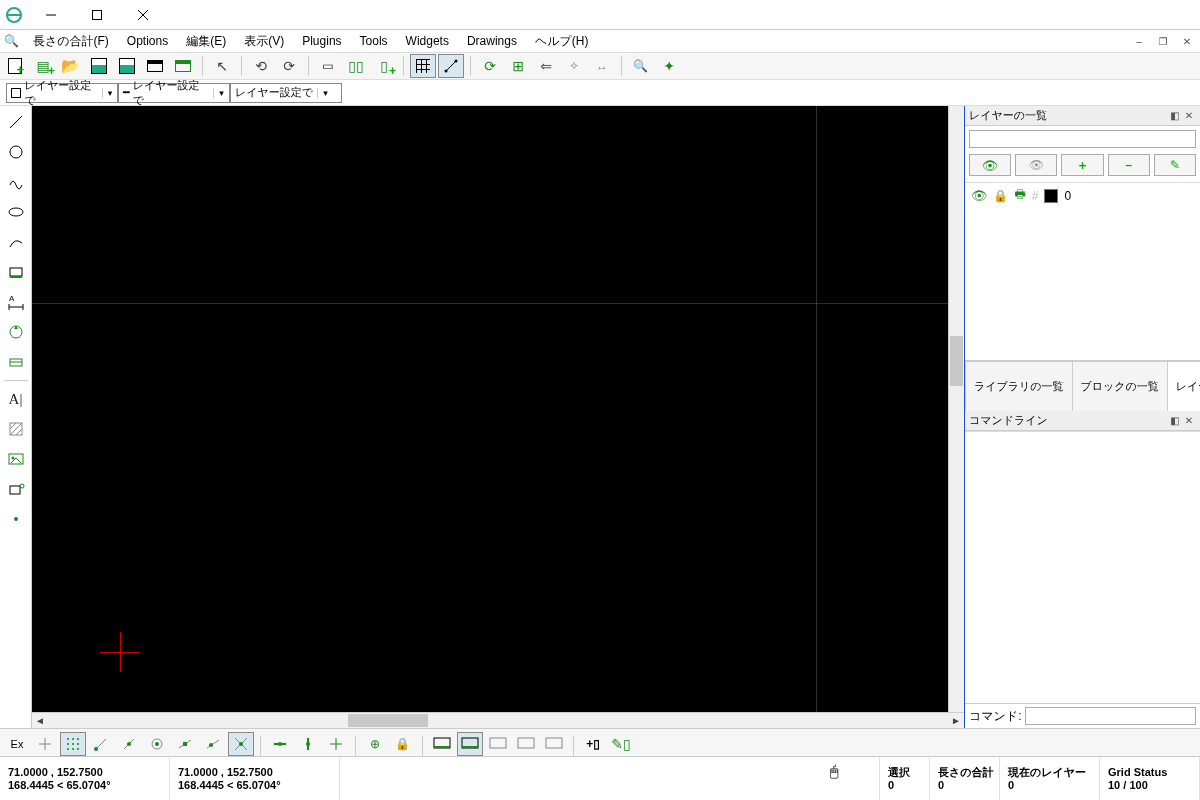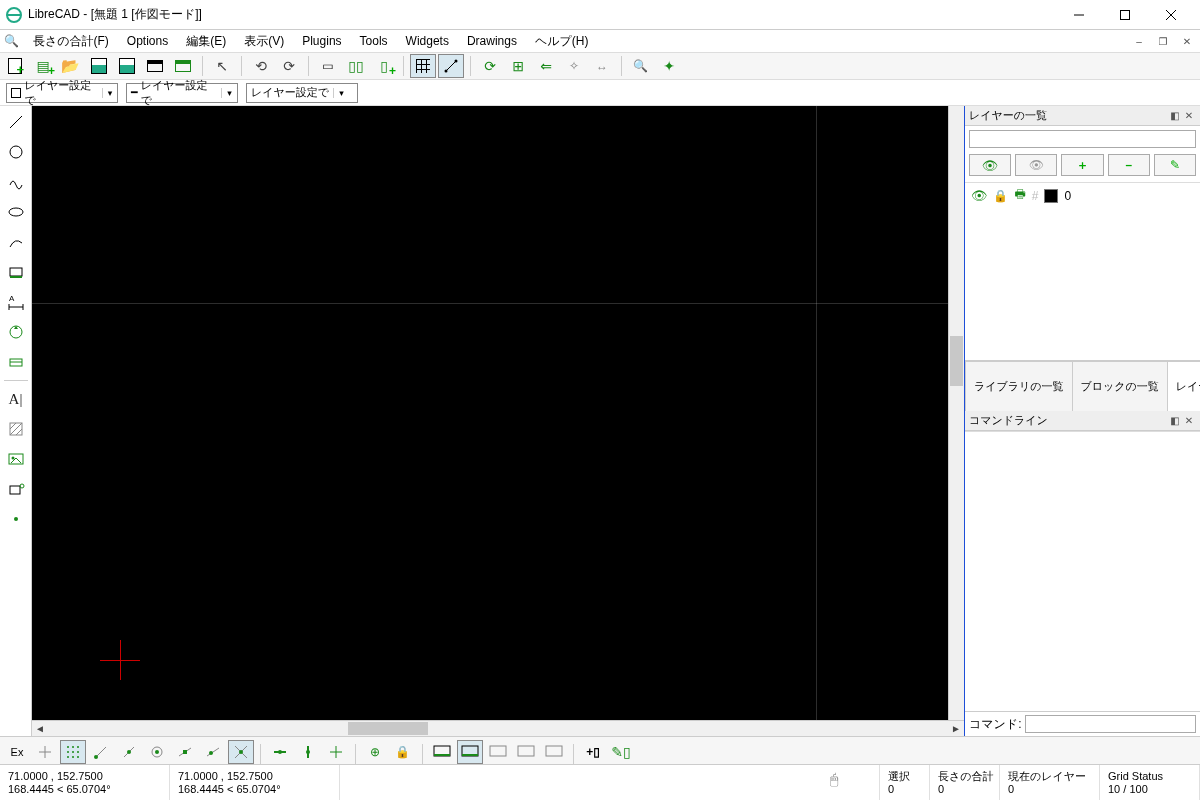--- a/index.html
+++ b/index.html
@@ -30,21 +30,21 @@
   .plus-overlay::after { content:"+"; position:absolute; right:-3px; bottom:-4px; color:#0a0; font-weight:bold; font-size:13px; }
   .ico-save { width:16px; height:16px; border:1.5px solid #000; background:linear-gradient(#fff 40%,#2a8 40%); }
   .ico-print { width:16px; height:12px; border:1.5px solid #000; border-top:4px solid #000; }
   .ico-arrow { font-size:14px; color:#444; }
   .ico-grid { width:14px; height:14px; background:
      repeating-linear-gradient(#000 0 1px, transparent 1px 5px),
      repeating-linear-gradient(90deg,#000 0 1px, transparent 1px 5px); }
   .ico-green { color:#1a8a1a; font-size:14px; }
 
   
-  .combo-row { height: 26px; display:flex; align-items:center; padding:2px 6px; gap:8px; border-bottom:1px solid #ddd; }
+  .combo-row { height: 26px; display:flex; align-items:center; padding:2px 6px; border-bottom:1px solid #ddd; }
   .combo { display:flex; align-items:center; border:1px solid #888; height:20px; font-size:11px; background:#fff; }
   .combo .cbody { padding:0 4px; display:flex; align-items:center; gap:4px; }
   .combo .cdrop { width:16px; display:flex; align-items:center; justify-content:center; border-left:1px solid #ccc; font-size:9px; }
 
   
   .main { flex:1; display:flex; min-height:0; }
   .left-tools { width:32px; border-right:1px solid #ccc; display:flex; flex-direction:column; align-items:center; padding-top:4px; gap:6px; }
   .left-tools .lt { width:24px; height:24px; display:flex; align-items:center; justify-content:center; color:#222; font-size:16px; }
   .left-tools .lt-sep { width:24px; height:1px; background:#ccc; }
   .left-tools .lt.green { color:#1a8a1a; }
@@ -95,33 +95,32 @@
   .cmd-panel { flex:1; display:flex; flex-direction:column; }
   .cmd-log { flex:1; background:#fff; border-top:1px solid #ddd; }
   .cmd-input { display:flex; align-items:center; padding:3px 4px; gap:4px; border-top:1px solid #ccc; }
   .cmd-input input { flex:1; height:18px; border:1px solid #aaa; padding:0 3px; font-size:11px; }
 
   
   .snapbar { height:28px; border-top:1px solid #ccc; display:flex; align-items:flex-end; padding:0 4px; gap:2px; background:#f6f6f6; }
   .snapbar .sep { width:1px; height:20px; background:#ccc; margin:0 4px; }
 
   
-  .statusbar { height:36px; border-top:1px solid #ccc; display:flex; align-items:stretch; font-size:11px; position:relative; }
+  .statusbar { height:44px; border-top:1px solid #ccc; display:flex; align-items:stretch; font-size:11px; position:relative;font-weight:bold; }
   .statusbar .cell { padding:2px 8px; border-right:1px solid #e0e0e0; display:flex; flex-direction:column; justify-content:center; }
   .statusbar .cell .ln { line-height:13px; white-space:nowrap; }
   .lock-icon { position:absolute; left:490px; top:6px; font-size:14px; color:#555; }
 
   svg { display:block; }
 </style>
 </head>
 <body>
 
 <div class="titlebar">
   <div class="app-icon"></div>
-  <div class="title">LibreCAD - [無題 1 [作図モード]]</div>
   <div class="winbtn">
     <svg width="12" height="12">
         <line x1="1" y1="6" x2="11" y2="6" stroke="#000" stroke-width="1"></line>
       </svg>
   </div>
   <div class="winbtn">
     <svg width="12" height="12">
         <rect x="1.5" y="1.5" width="9" height="9" fill="none" stroke="#000" stroke-width="1"></rect>
       </svg>
   </div>

